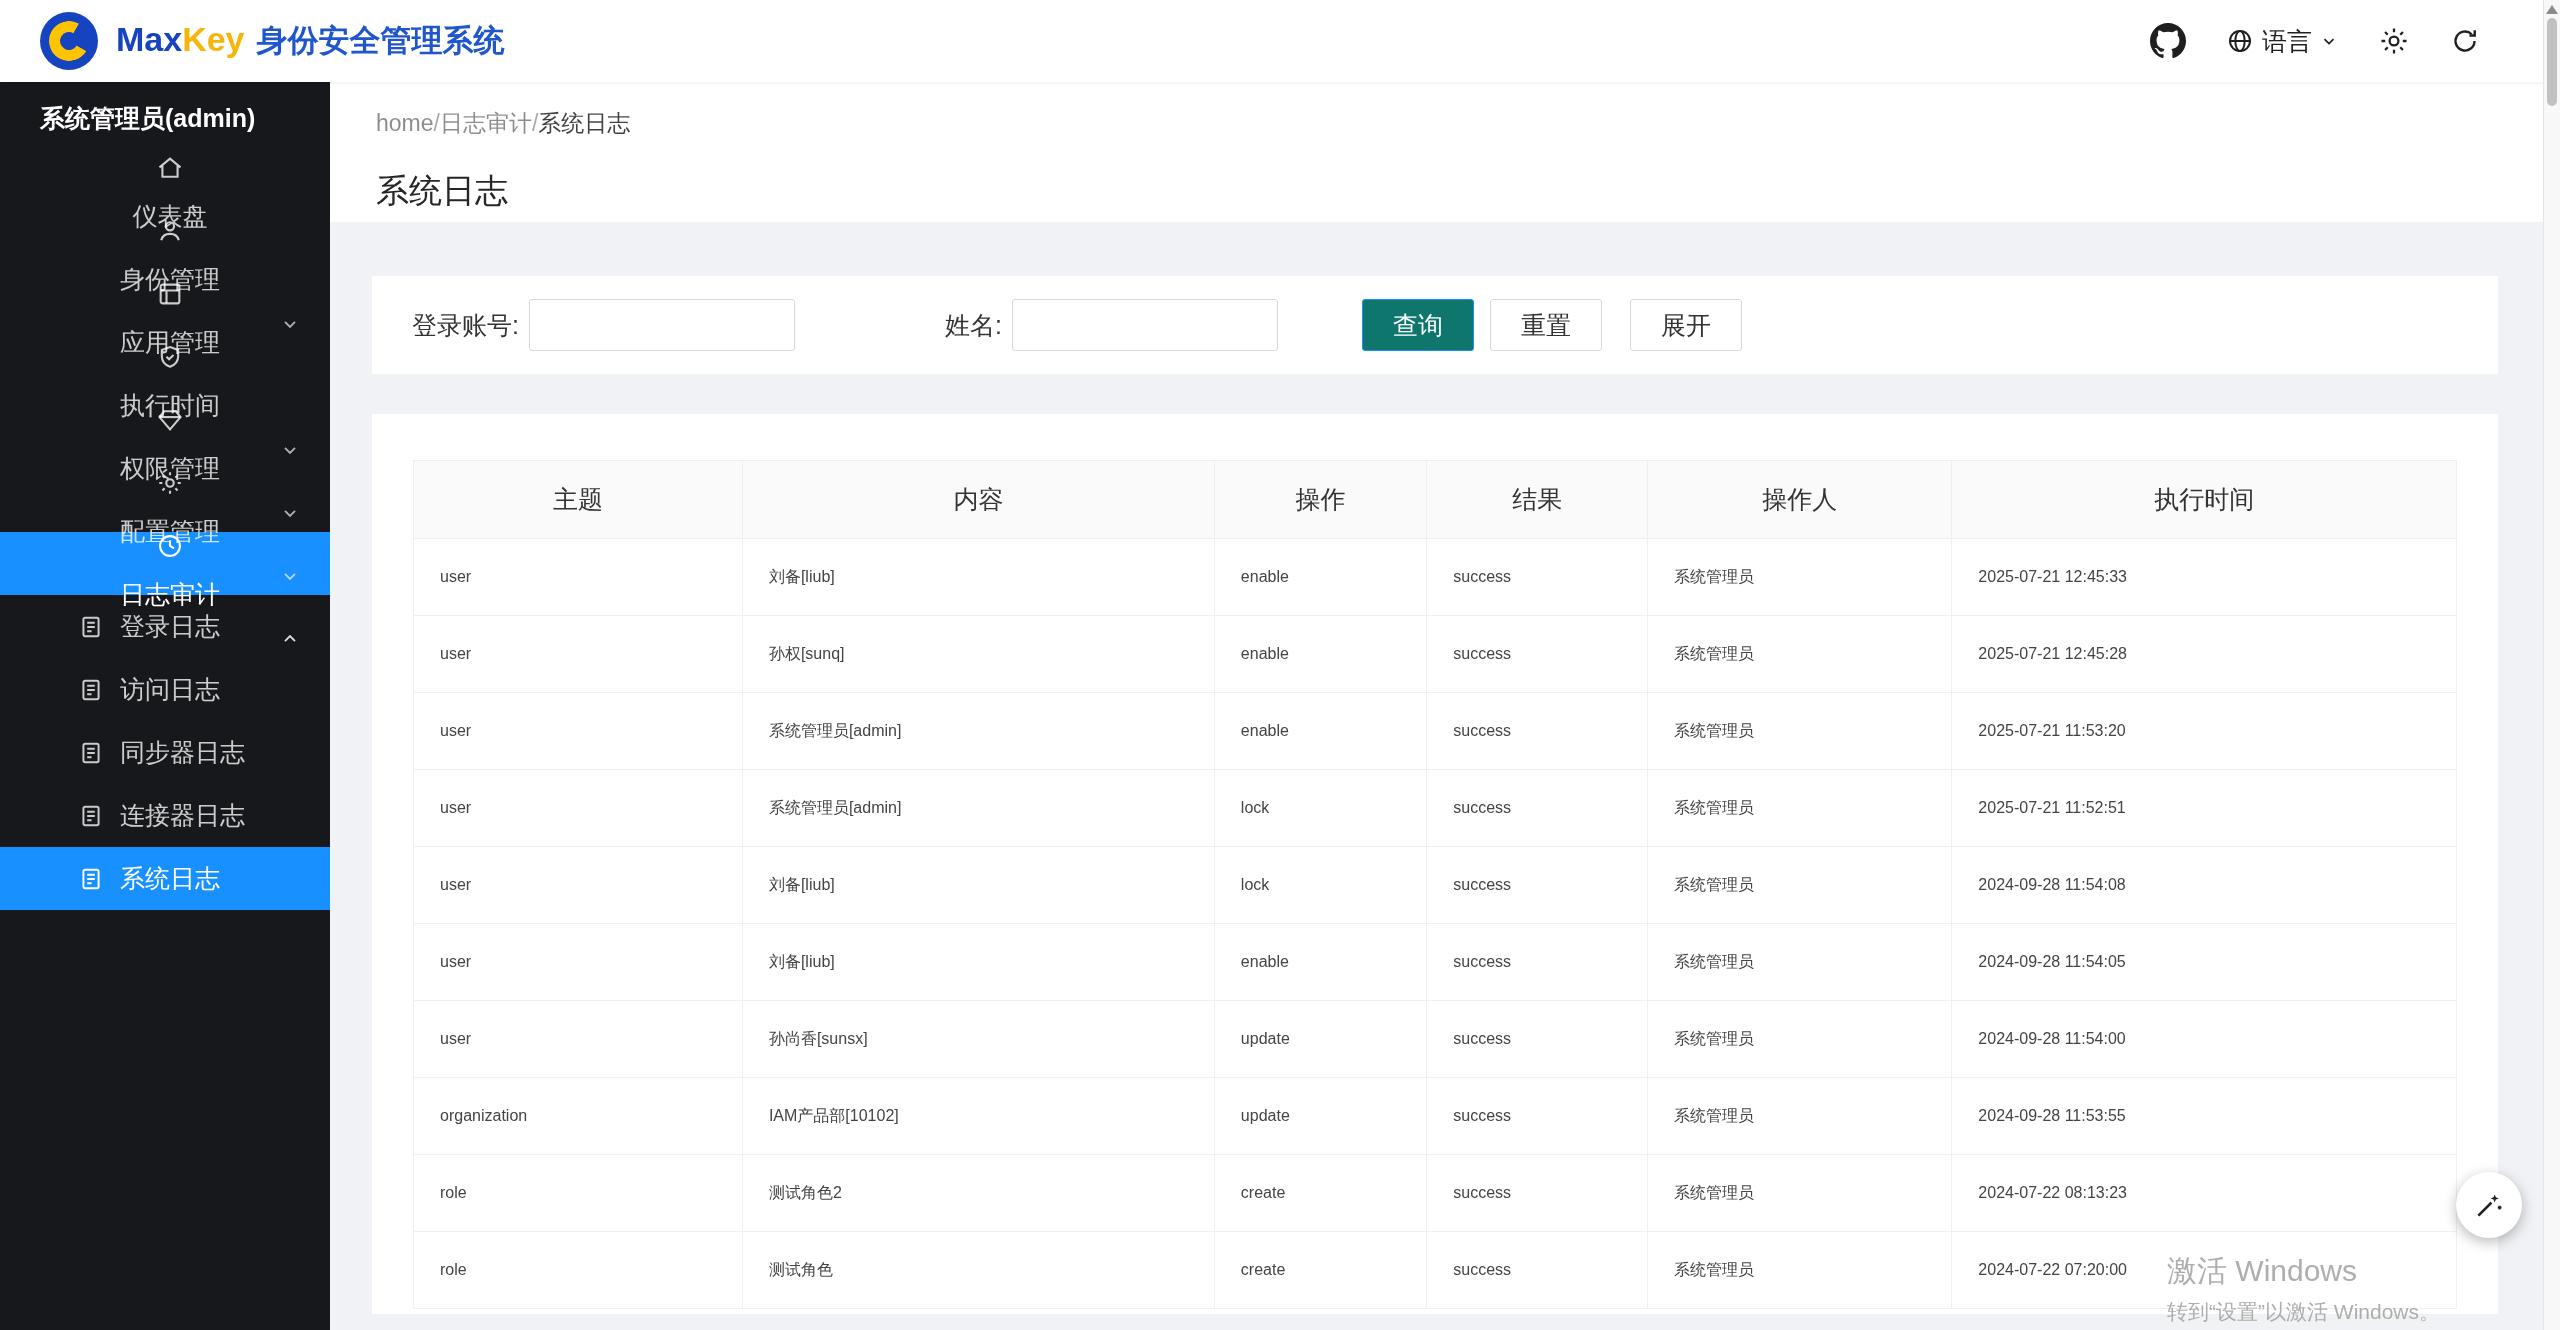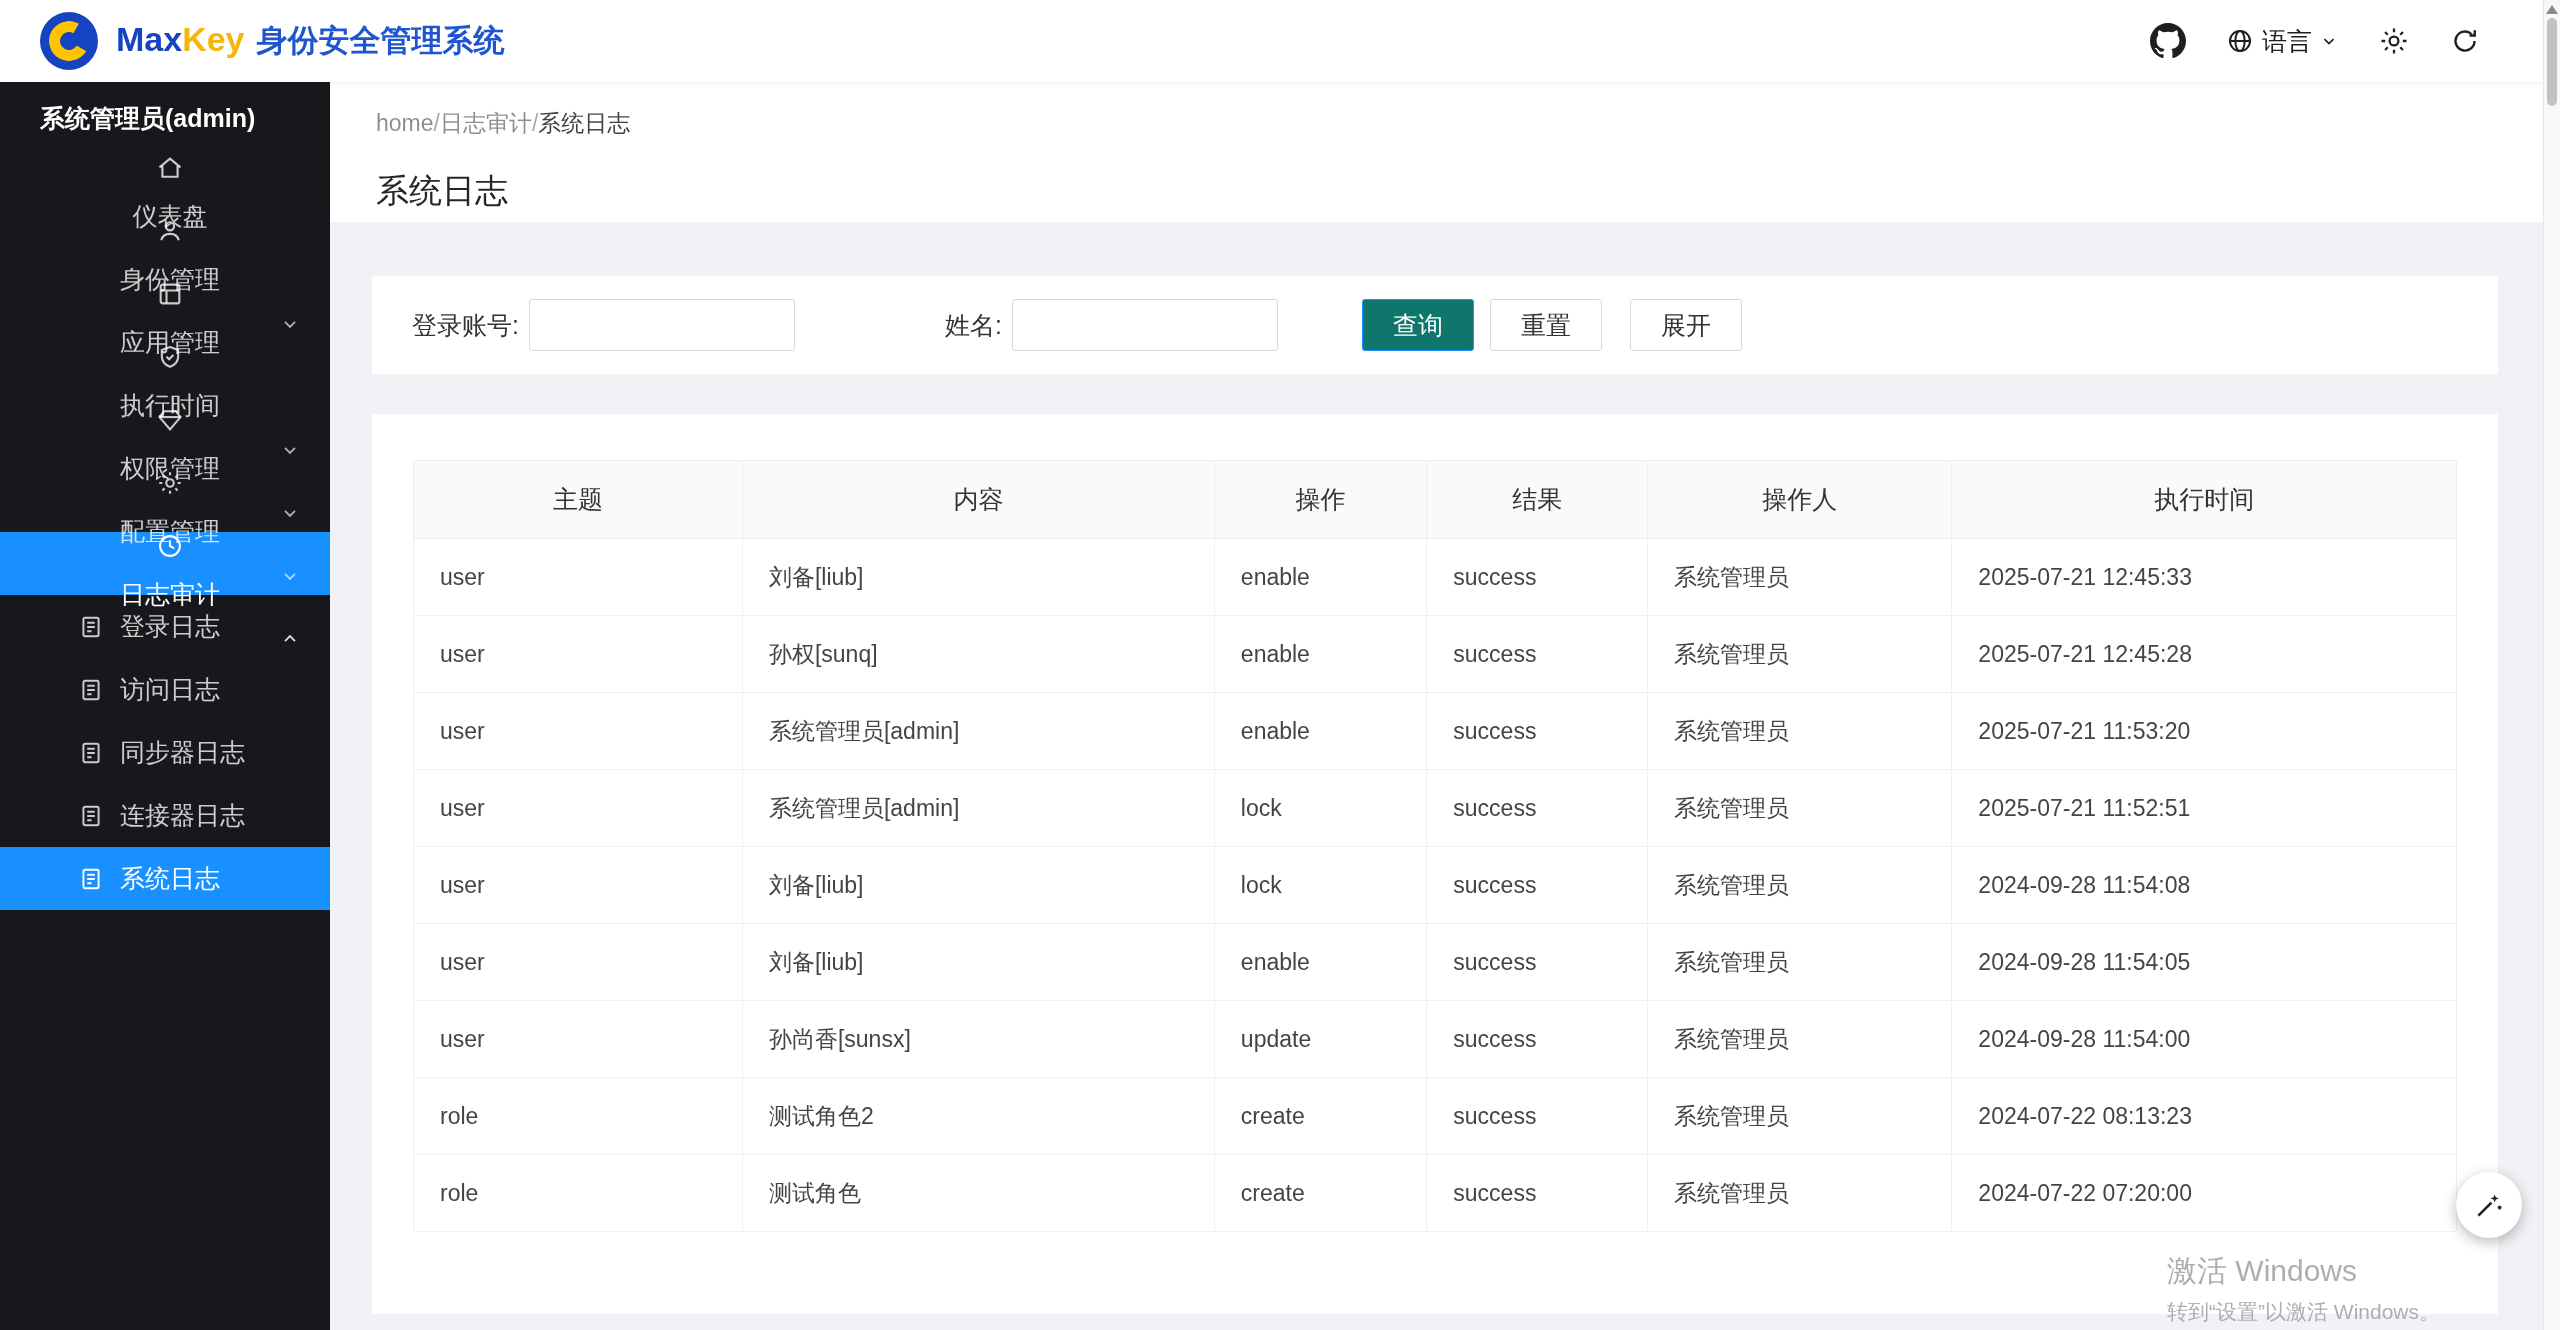--- a/index.html
+++ b/index.html
@@ -57,21 +57,21 @@
   .btn{height:52px;padding:0 30px;font-size:25px;border-radius:3px;cursor:pointer;
     font-family:"Liberation Sans","DejaVu Sans",sans-serif;}
   .btn-primary{background:#0f766e;border:1px solid #1890ff;color:#fff;margin-left:84px;}
   .btn-default{background:#fff;border:1px solid #d9d9d9;color:#333;}
   .btn-reset{margin-left:16px;}
   .btn-expand{margin-left:28px;}
   .table-card{margin:40px 46px 0 42px;background:#fff;padding:46px 41px 40px;height:900px;box-sizing:border-box;}
   table.log-table{width:100%;border-collapse:collapse;table-layout:fixed;}
   .log-table th{background:#fafafa;border:1px solid #efefef;height:75px;
     font-size:25px;font-weight:500;color:#333;text-align:center;}
-  .log-table td{border:1px solid #f0f0f0;height:76px;font-size:23px;color:#444;
+  .log-table td{border:1px solid #f0f0f0;height:76px;font-size:16px;color:#444;
     text-align:left;padding:0 10px 0 26px;overflow:hidden;white-space:nowrap;}
   
   .floating-btn{position:fixed;right:38px;bottom:92px;width:66px;height:66px;border-radius:50%;
     background:#fff;box-shadow:0 4px 14px rgba(0,0,0,.28);display:flex;align-items:center;
     justify-content:center;cursor:pointer;z-index:20;color:#222;}
   .watermark{position:fixed;right:120px;bottom:4px;color:rgba(160,160,160,.85);
     text-align:left;z-index:15;pointer-events:none;margin-left:19px;}
   .watermark .wm1{font-size:30px;}
   .watermark .wm2{font-size:21px;margin-top:6px;}
   .scrollbar{position:fixed;top:0;right:0;width:16px;height:1330px;background:#f8f8f8;
@@ -336,20 +336,28 @@
             </tr>
             <tr>
               <td>user</td>
               <td>孙尚香[sunsx]</td>
               <td>update</td>
               <td>success</td>
               <td>系统管理员</td>
               <td>2024-09-28 11:54:00</td>
             </tr>
             <tr>
+              <td>organization</td>
+              <td>IAM产品部[10102]</td>
+              <td>update</td>
+              <td>success</td>
+              <td>系统管理员</td>
+              <td>2024-09-28 11:53:55</td>
+            </tr>
+            <tr>
               <td>role</td>
               <td>测试角色2</td>
               <td>create</td>
               <td>success</td>
               <td>系统管理员</td>
               <td>2024-07-22 08:13:23</td>
             </tr>
             <tr>
               <td>role</td>
               <td>测试角色</td>

